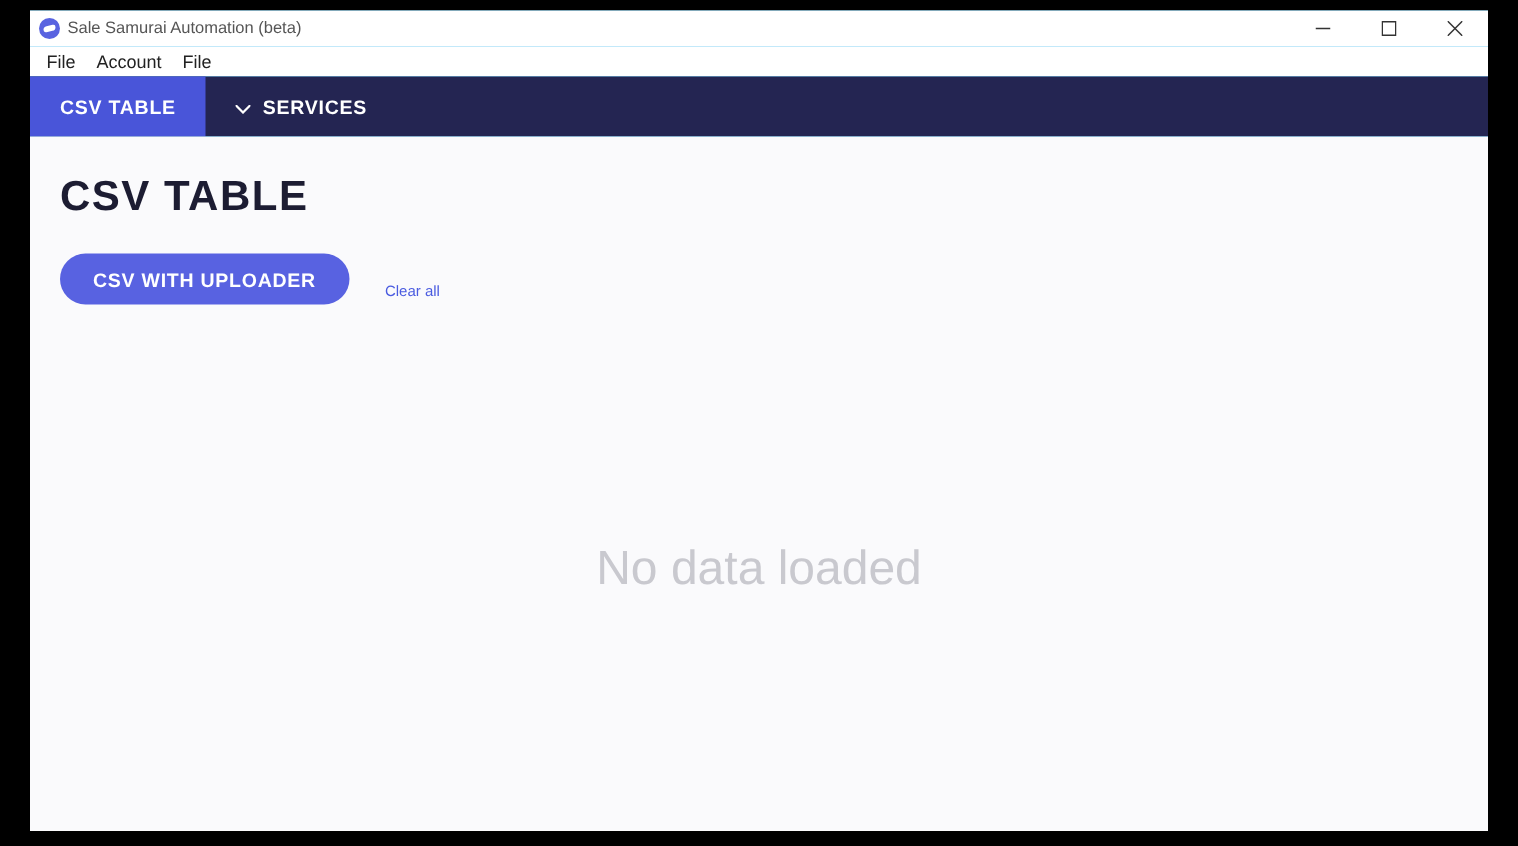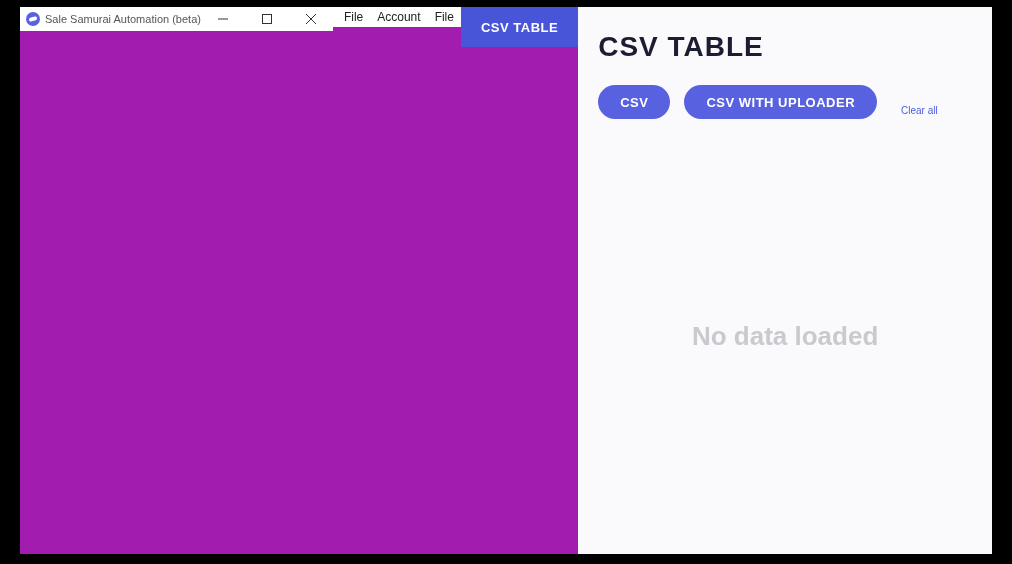--- a/index.html
+++ b/index.html
@@ -10,23 +10,23 @@
       height: 564px;
       overflow: hidden;
       position: relative;
     }
     .window {
       position: absolute;
       top: 7px;
       left: 20px;
       right: 20px;
       bottom: 10px;
-      background: #a21caf;
-      display: flex;
-      flex-direction: row;
+      background: #0ea5e9;
+      display: flex;
+      flex-direction: column;
     }
     .titlebar {
       height: 24px;
       display: flex;
       align-items: center;
       padding-left: 6px;
       background: #fff;
     }
     .title-icon {
       width: 14px;
@@ -62,21 +62,20 @@
       justify-content: center;
       cursor: pointer;
     }
     .win-btn svg { display: block; }
     .menubar {
       height: 20px;
       display: flex;
       align-items: center;
       padding-left: 4px;
       background: #fff;
-      justify-content: center;
     }
     .menu-item {
       font-size: 12px;
       color: #222;
       padding: 0 7px;
       cursor: pointer;
     }
     .tabs {
       height: 40px;
       background: #242552;
@@ -137,23 +136,23 @@
       cursor: pointer;
       margin-top: 16px;
     }
     .empty-state {
       flex: 1;
       display: flex;
       align-items: center;
       justify-content: center;
     }
     .empty-text {
-      font-size: 26px;
+      font-size: 32px;
       color: #c9c9cf;
-      font-weight: 700;
+      font-weight: 400;
     }
   </style>
 </head>
 <body>
 
 <div class="window">
 
   <div class="titlebar">
     <div class="title-icon">
       <div class="title-icon-inner"></div>
@@ -182,26 +181,33 @@
   <div class="menubar">
     <div class="menu-item">File</div>
     <div class="menu-item">Account</div>
     <div class="menu-item">File</div>
   </div>
 
   <div class="tabs">
     <div class="tab active">
       <span>CSV TABLE</span>
     </div>
+    <div class="tab">
+      <span class="chev">
+        <svg width="10" height="6">
+            <polyline points="0,0 5,5 10,0" fill="none" stroke="#fff" stroke-width="1.5"></polyline>
+          </svg>
+      </span>
+      <span>SERVICES</span>
+    </div>
   </div>
 
   <div class="content">
     <h1 class="page-title">CSV TABLE</h1>
     <div class="action-row">
-      <button class="pill-btn">CSV</button>
       <button class="pill-btn">CSV WITH UPLOADER</button>
       <span class="clear-link">Clear all</span>
     </div>
     <div class="empty-state">
       <div class="empty-text">No data loaded</div>
     </div>
   </div>
 
 </div>
 

